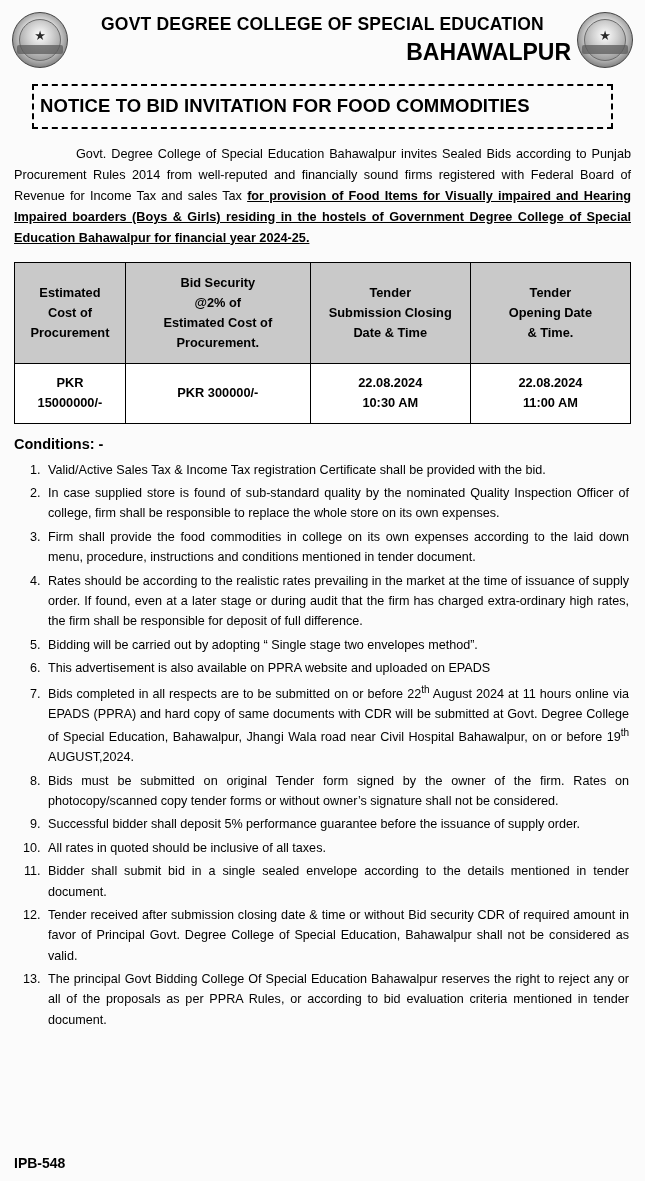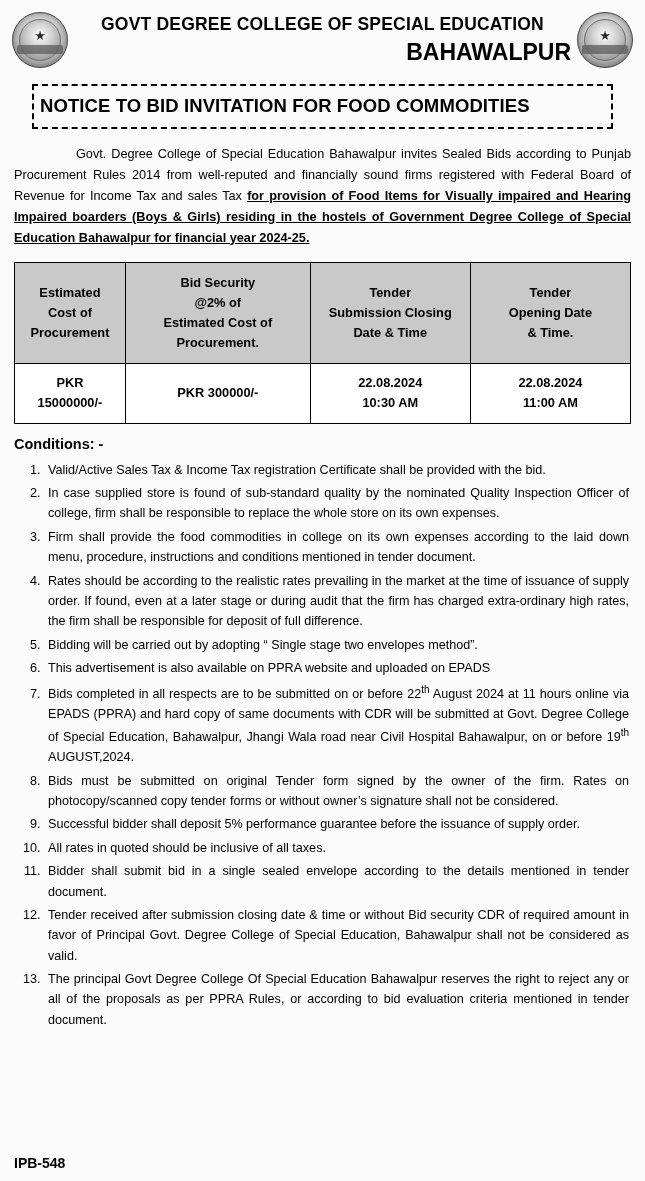--- a/index.html
+++ b/index.html
@@ -268,18 +268,18 @@
     <li>Firm shall provide the food commodities in college on its own expenses according to the laid down menu, procedure, instructions and conditions mentioned in tender document.</li>
     <li>Rates should be according to the realistic rates prevailing in the market at the time of issuance of supply order. If found, even at a later stage or during audit that the firm has charged extra-ordinary high rates, the firm shall be responsible for deposit of full difference.</li>
     <li>Bidding will be carried out by adopting “ Single stage two envelopes method”.</li>
     <li>This advertisement is also available on PPRA website and uploaded on EPADS</li>
     <li>Bids completed in all respects are to be submitted on or before 22<sup>th</sup> August 2024 at 11 hours online via EPADS (PPRA) and hard copy of same documents with CDR will be submitted at Govt. Degree College of Special Education, Bahawalpur, Jhangi Wala road near Civil Hospital Bahawalpur, on or before 19<sup>th</sup> AUGUST,2024.</li>
     <li>Bids must be submitted on original Tender form signed by the owner of the firm. Rates on photocopy/scanned copy tender forms or without owner’s signature shall not be considered.</li>
     <li>Successful bidder shall deposit 5% performance guarantee before the issuance of supply order.</li>
     <li>All rates in quoted should be inclusive of all taxes.</li>
     <li>Bidder shall submit bid in a single sealed envelope according to the details mentioned in tender document.</li>
     <li>Tender received after submission closing date &amp; time or without Bid security CDR of required amount in favor of Principal Govt. Degree College of Special Education, Bahawalpur shall not be considered as valid.</li>
-    <li>The principal Govt Degree College Of Special Education Bahawalpur reserves the right to reject any or all of the proposals as per PPRA Rules, or according to bid evaluation criteria mentioned in tender document.</li>
+    <li>The principal Govt Bidding College Of Special Education Bahawalpur reserves the right to reject any or all of the proposals as per PPRA Rules, or according to bid evaluation criteria mentioned in tender document.</li>
   </ol>
 
 
   <div class="ref-code">IPB-548</div>
 </div>
 
 </body></html>

